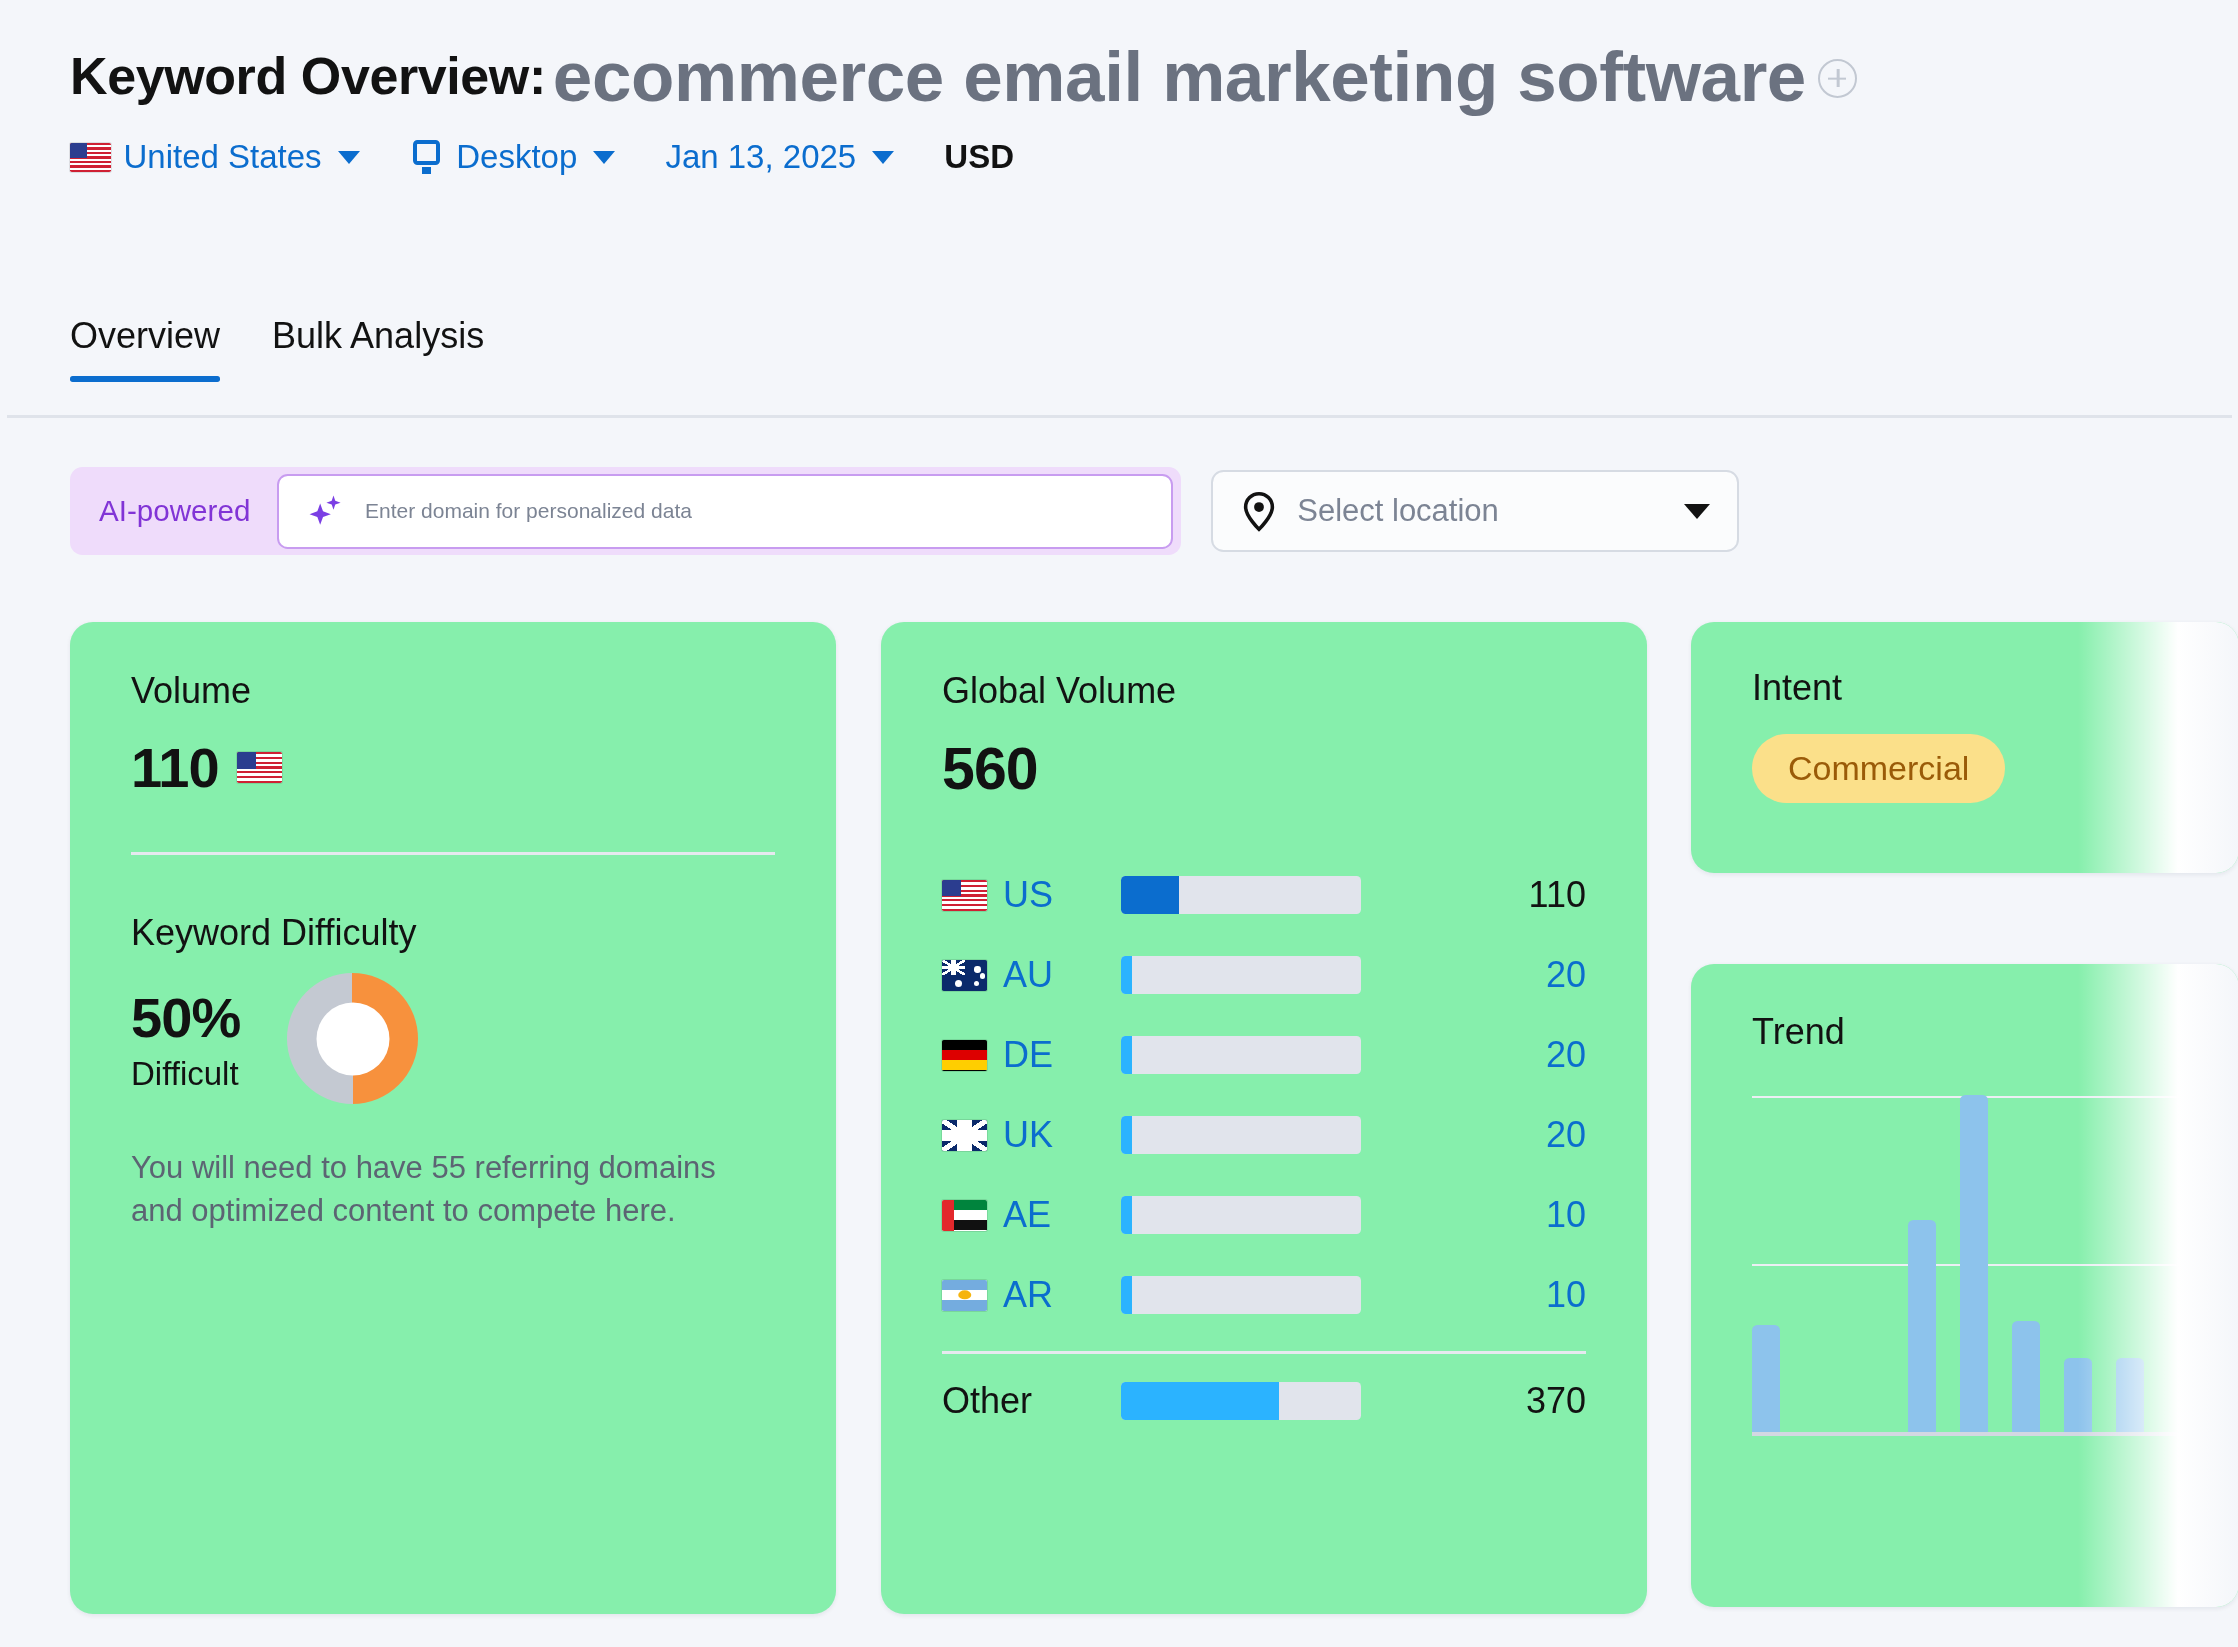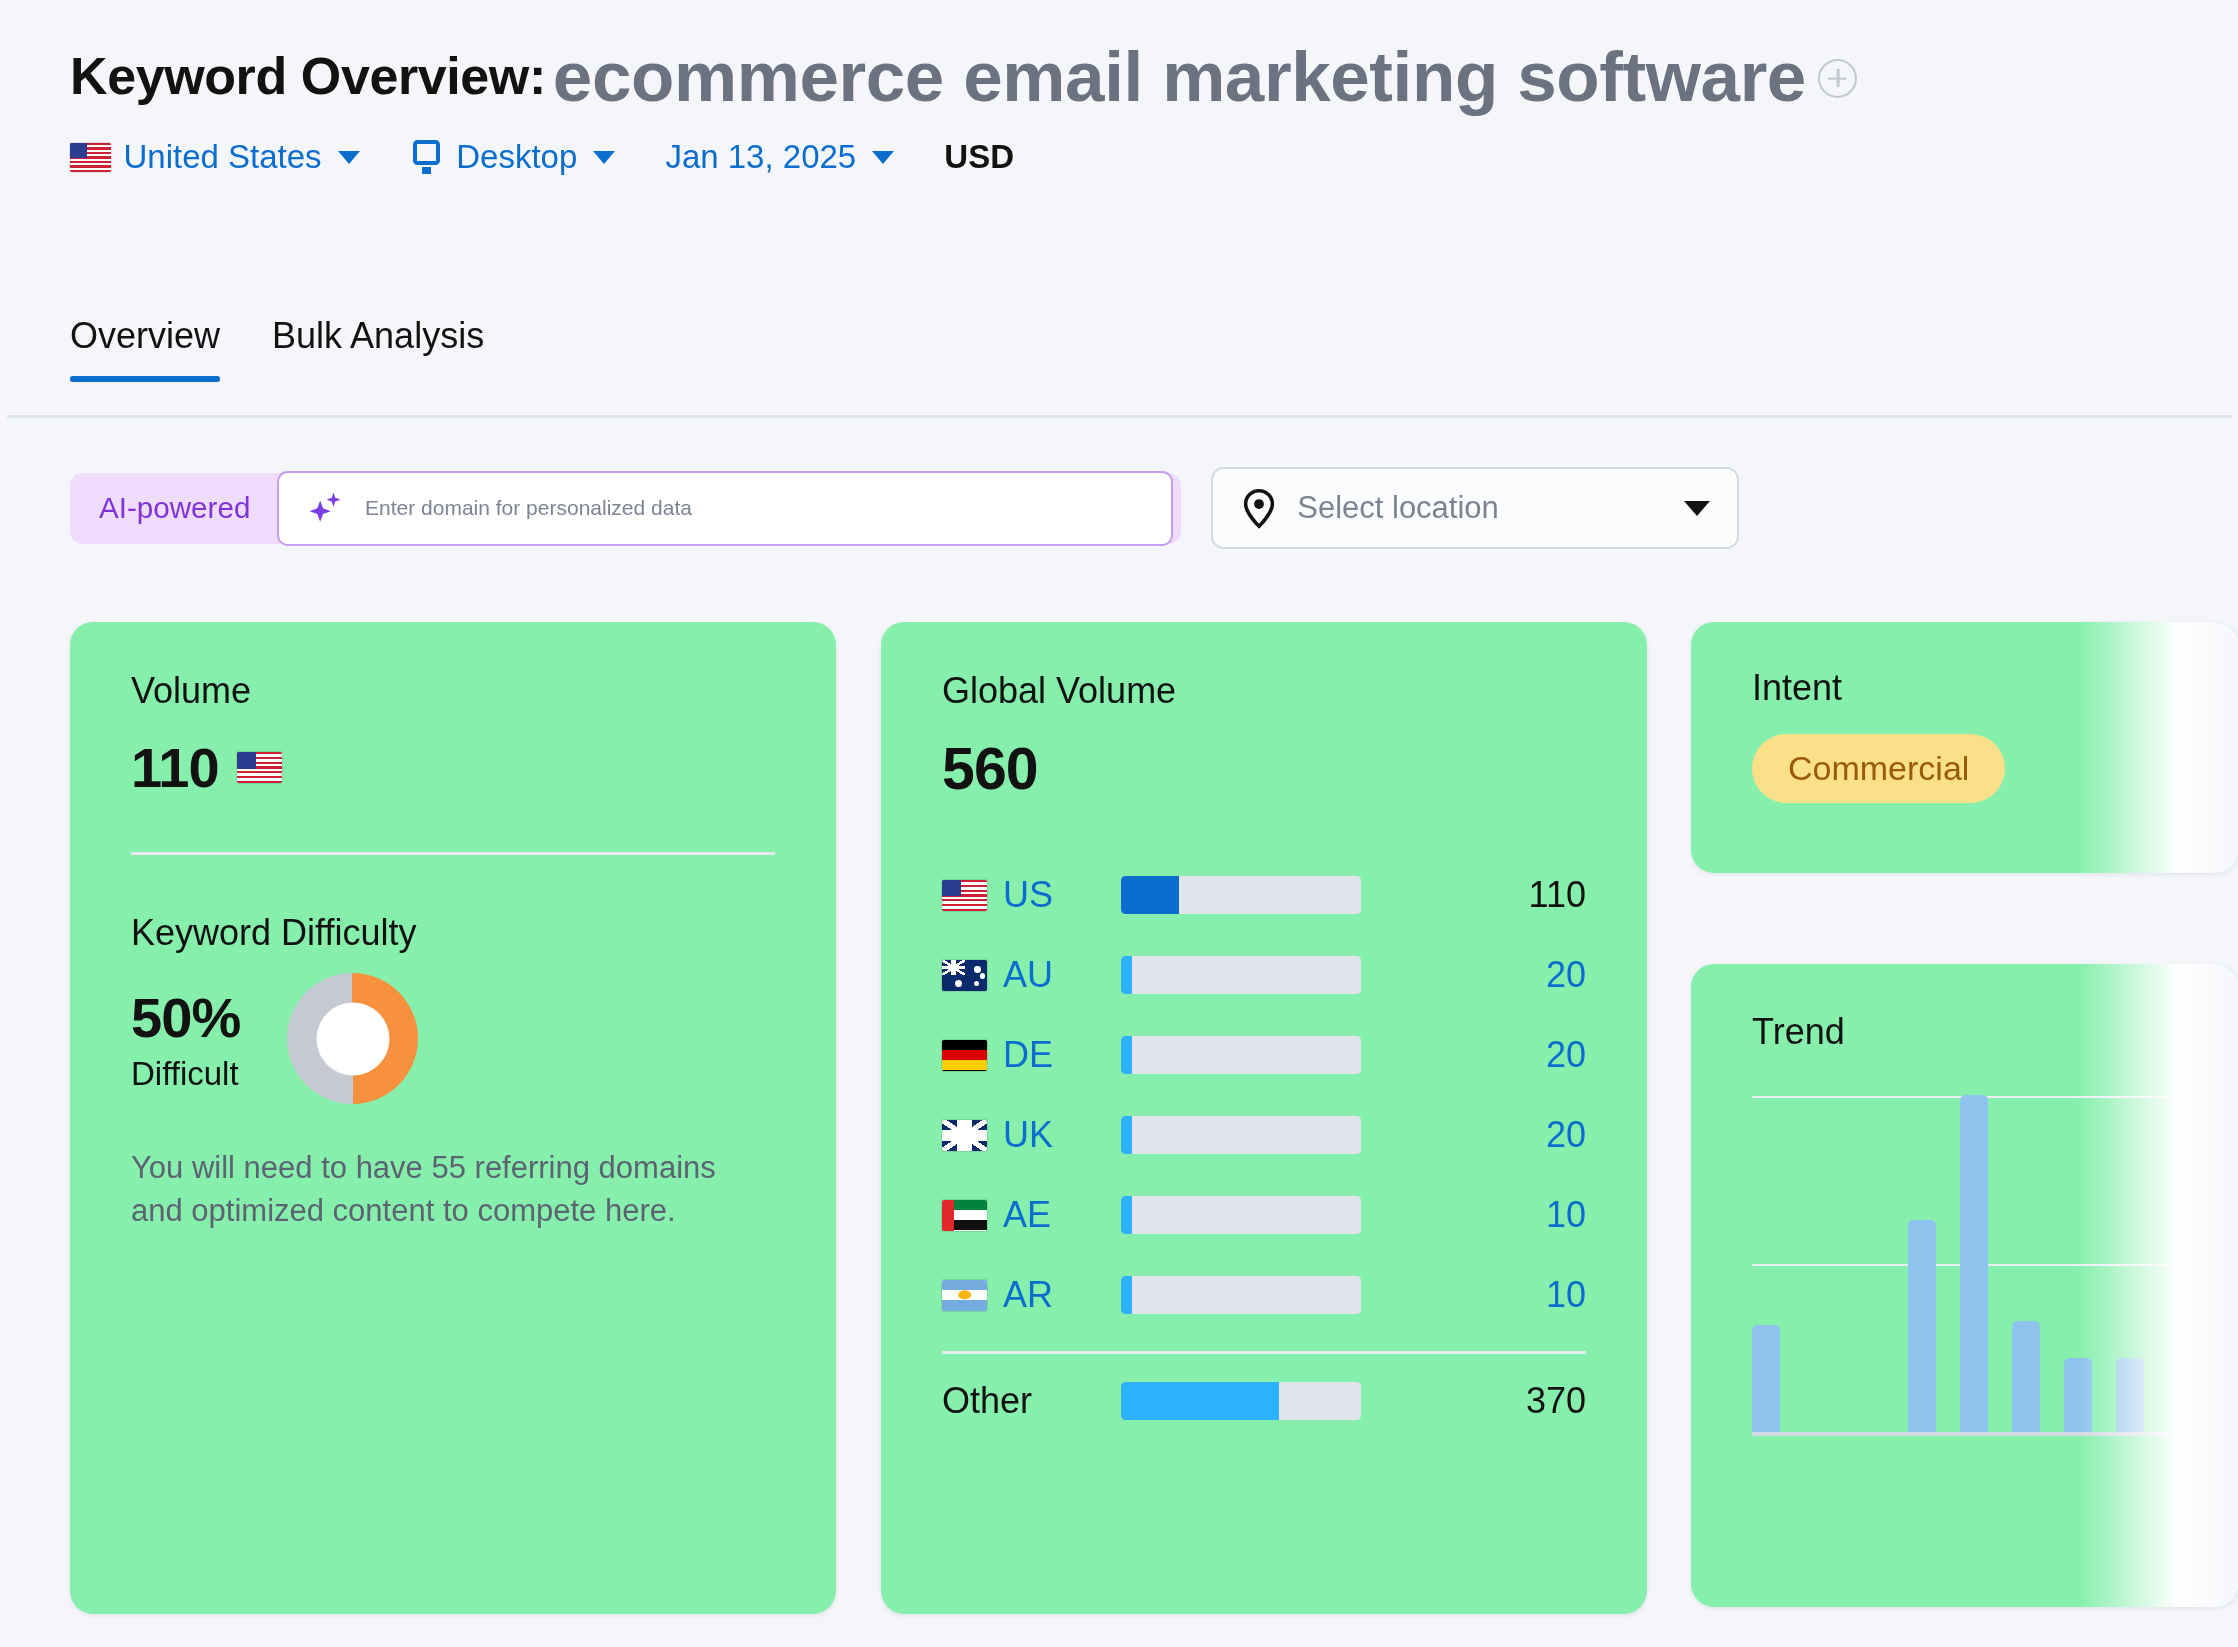--- a/index.html
+++ b/index.html
@@ -182,21 +182,21 @@
   }
 
   
   .filterbar { position: absolute; left: 70px; top: 467px; display: flex; align-items: center; gap: 30px; }
 
   .ai-group {
     display: flex;
     align-items: center;
     background: #efdcfb;
     border-radius: 12.5px;
-    height: 71px;
+    height: 88px;
     padding-right: 3.6px;
   }
   .ai-badge {
     font-size: 29.6px;
     color: #8134d6;
     padding: 0 27px 0 29px;
     white-space: nowrap;
   }
   .ai-input {
     display: flex;

